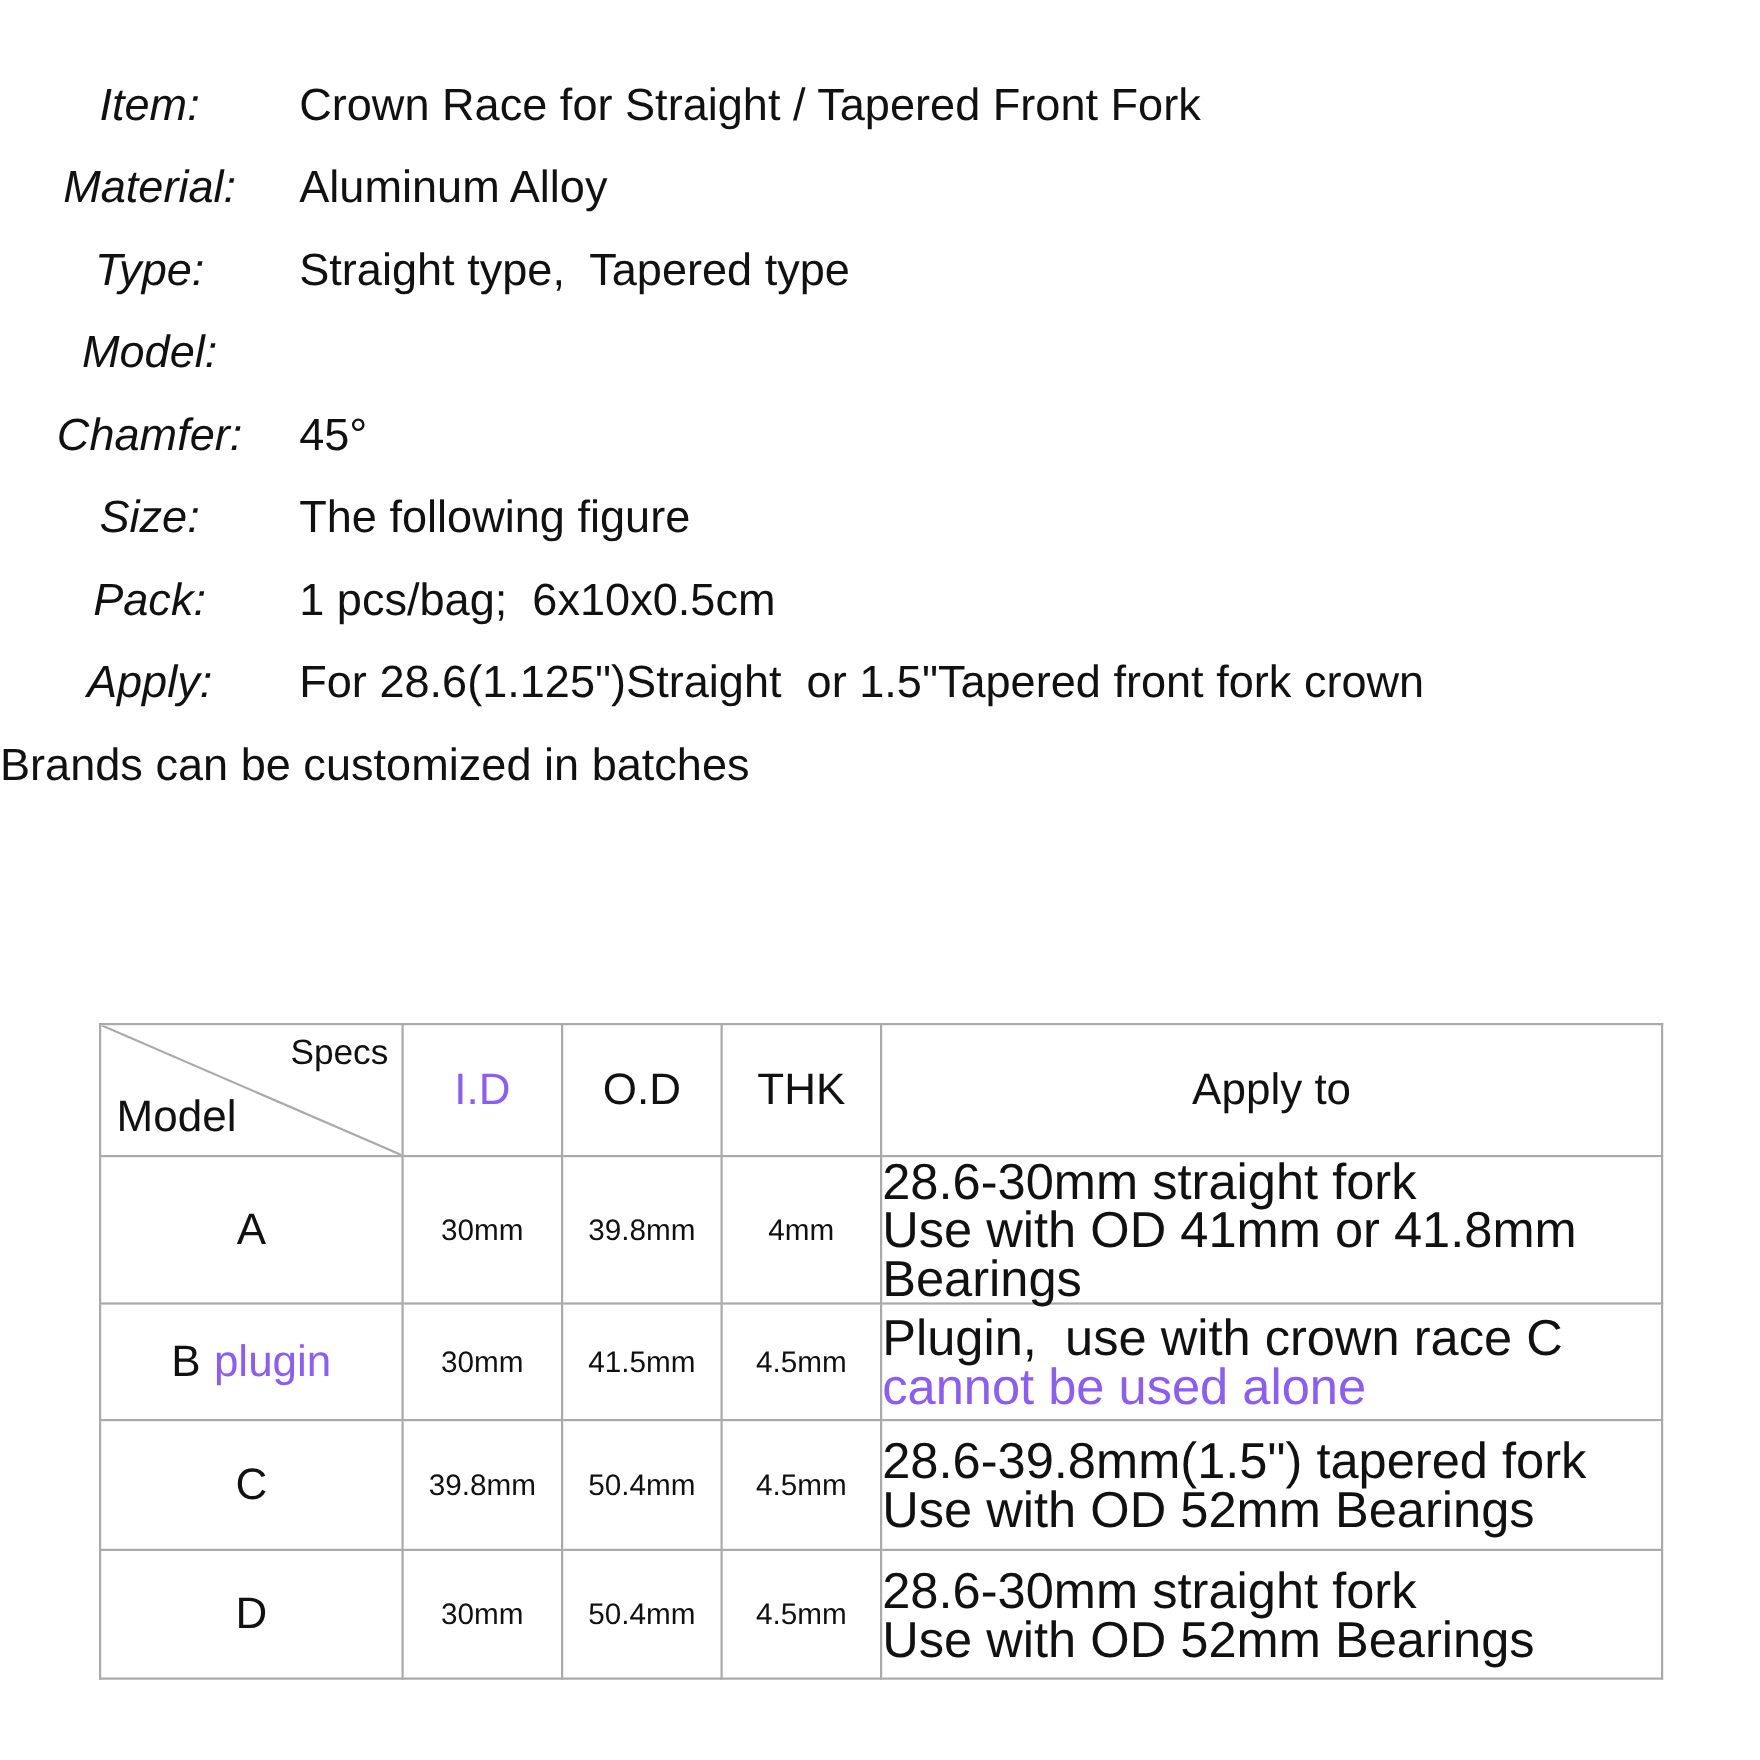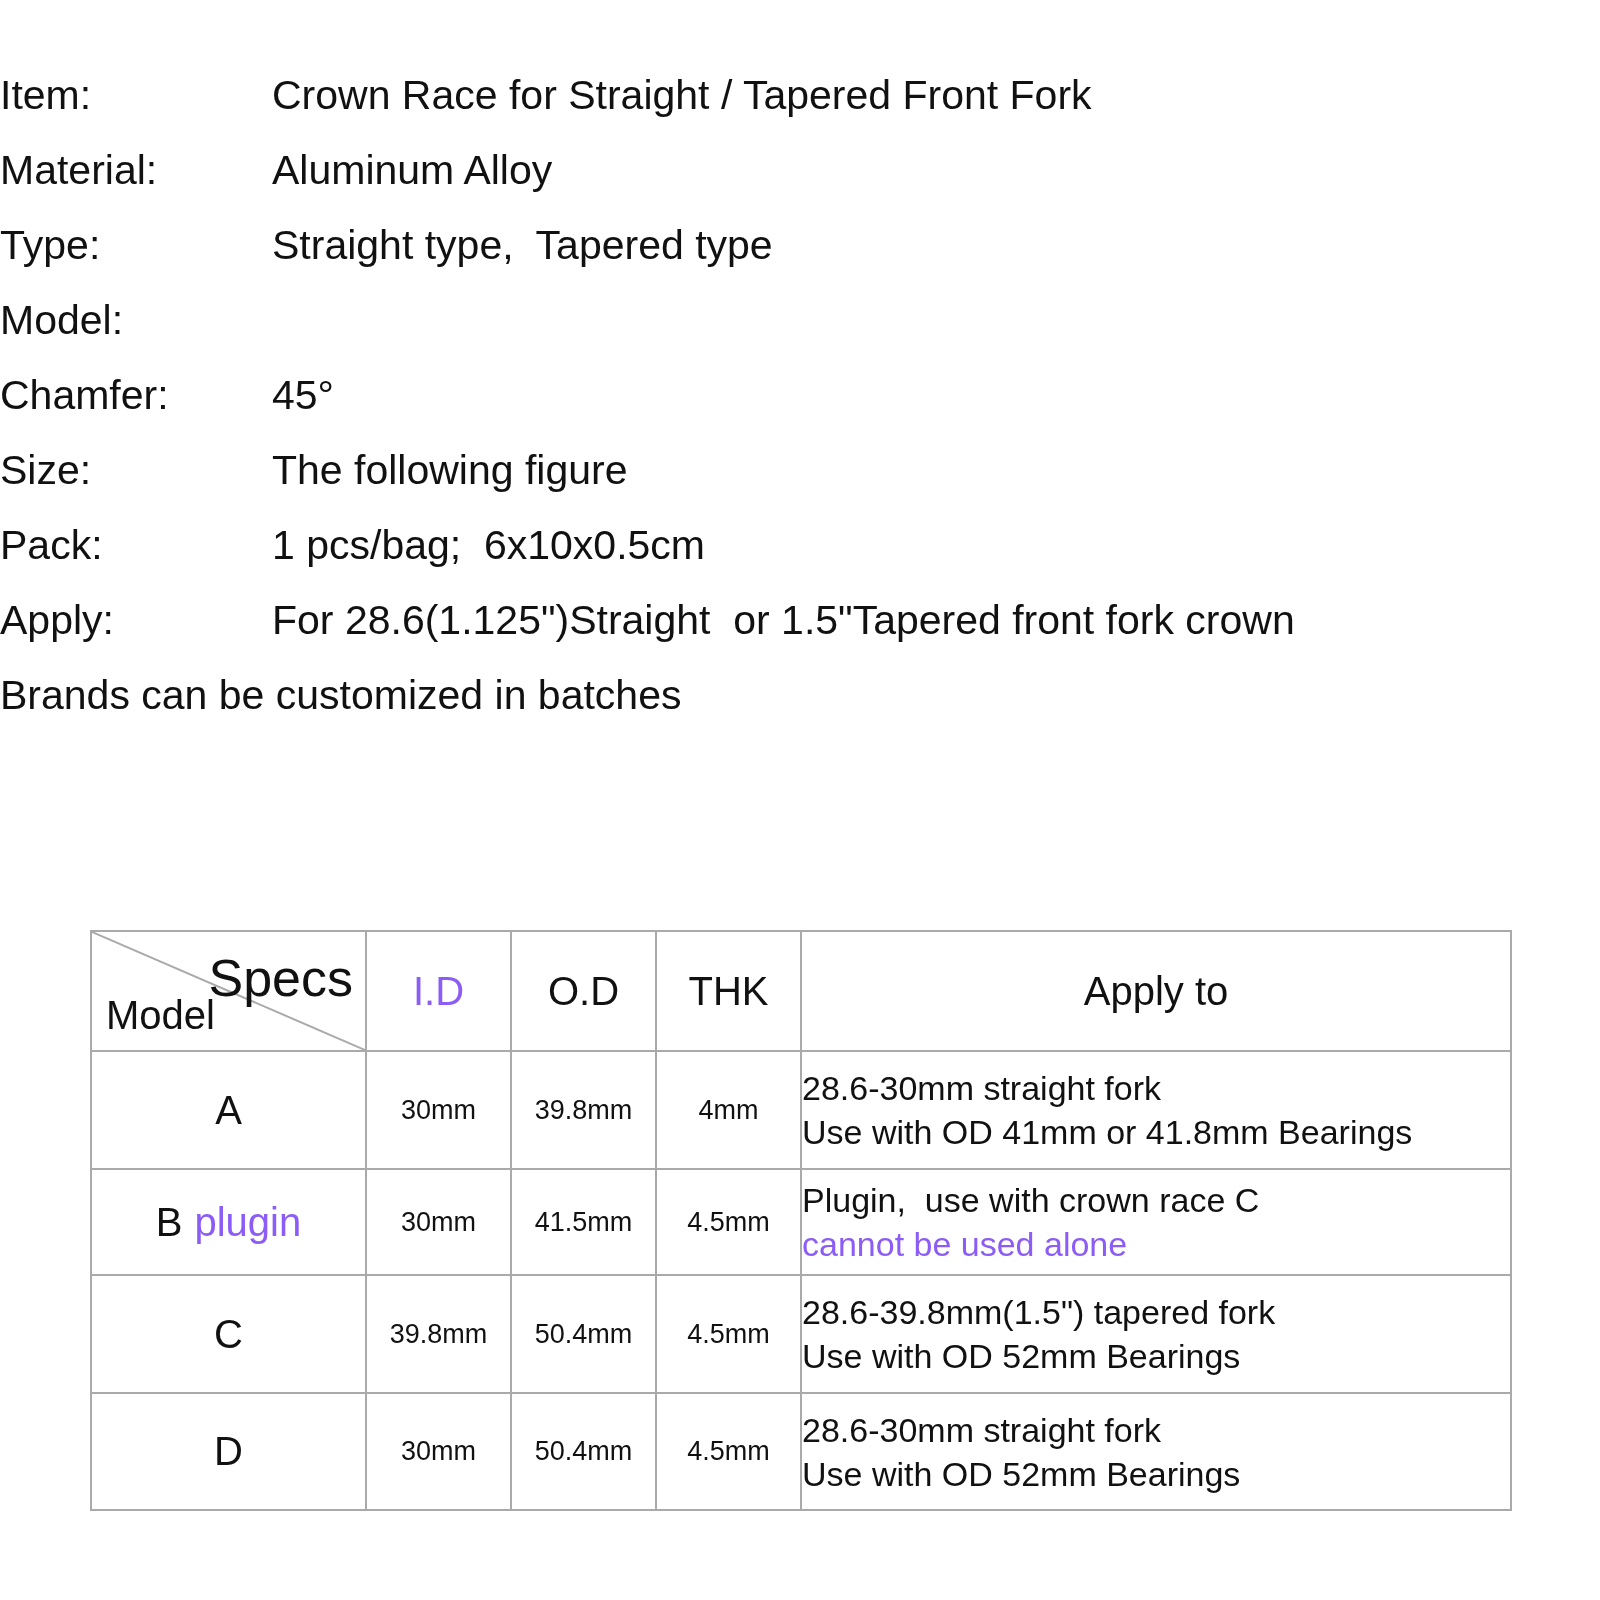--- a/index.html
+++ b/index.html
@@ -24,23 +24,24 @@
     width: 1600px;
   }
   .spec-row {
     display: flex;
     align-items: baseline;
     line-height: 75px;
     font-size: 41px;
   }
   .spec-label {
     width: 272px;
-    text-align: left;
+    text-align: center;
     white-space: pre;
     flex: 0 0 272px;
+    font-style: italic;
   }
   .spec-value {
     white-space: pre-wrap;
   }
 
   
   .spec-table {
     position: absolute;
     left: 90px;
     top: 930px;
@@ -69,38 +70,38 @@
     overflow: hidden;
   }
   .diag-line {
     position: absolute;
     top: 0; left: 0;
     width: 100%; height: 100%;
     display: block;
   }
   .diag-specs {
     position: absolute;
-    top: 16px; right: 12px;
-    font-size: 52px;
+    top: 6px; right: 12px;
+    font-size: 32px;
   }
   .diag-model {
     position: absolute;
     bottom: 12px; left: 14px;
     font-size: 40px;
   }
   .model-cell {
     text-align: center;
     font-size: 40px;
   }
   .num-cell {
     text-align: center;
     font-size: 27px;
   }
   .apply-cell {
-    font-size: 34px;
+    font-size: 46px;
     line-height: 44px;
     padding-left: 30px;
     padding-right: 10px;
     border-radius: 24px;
   }
   .apply-cell div { white-space: pre-wrap; }
 
   .red { color: #8b5cf6; }
   .model-suffix { margin-left: 12px; }
 </style>

